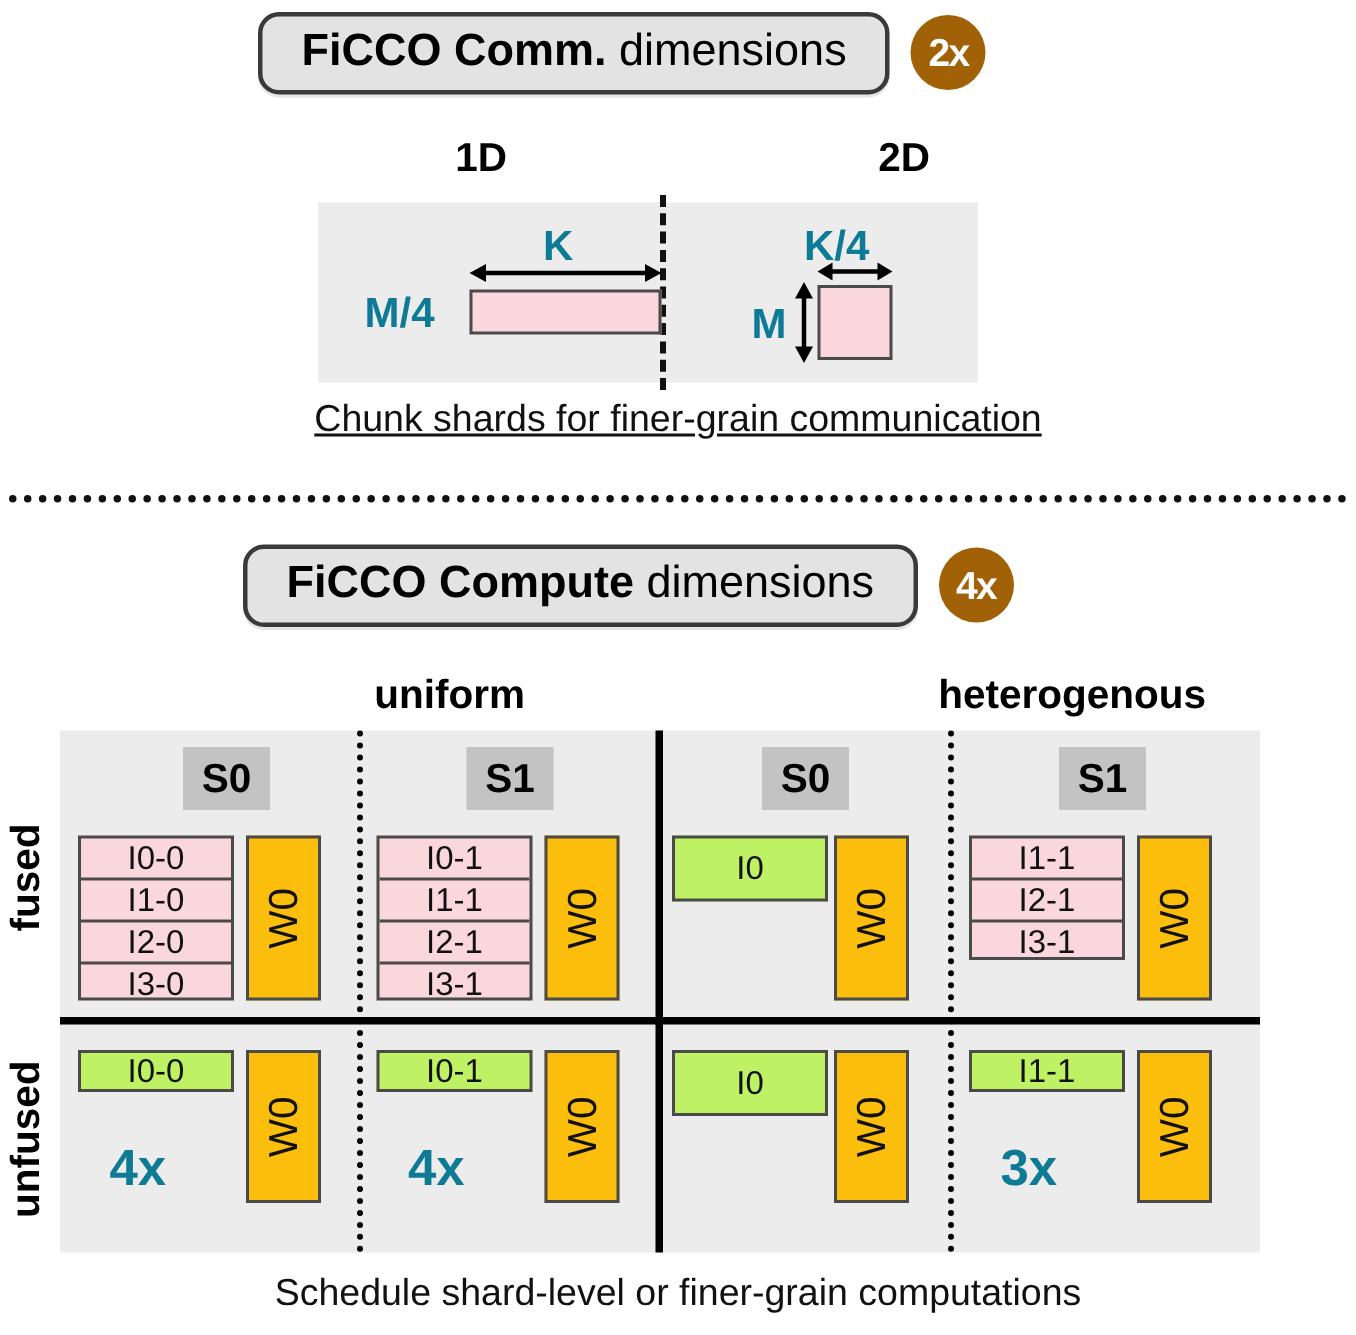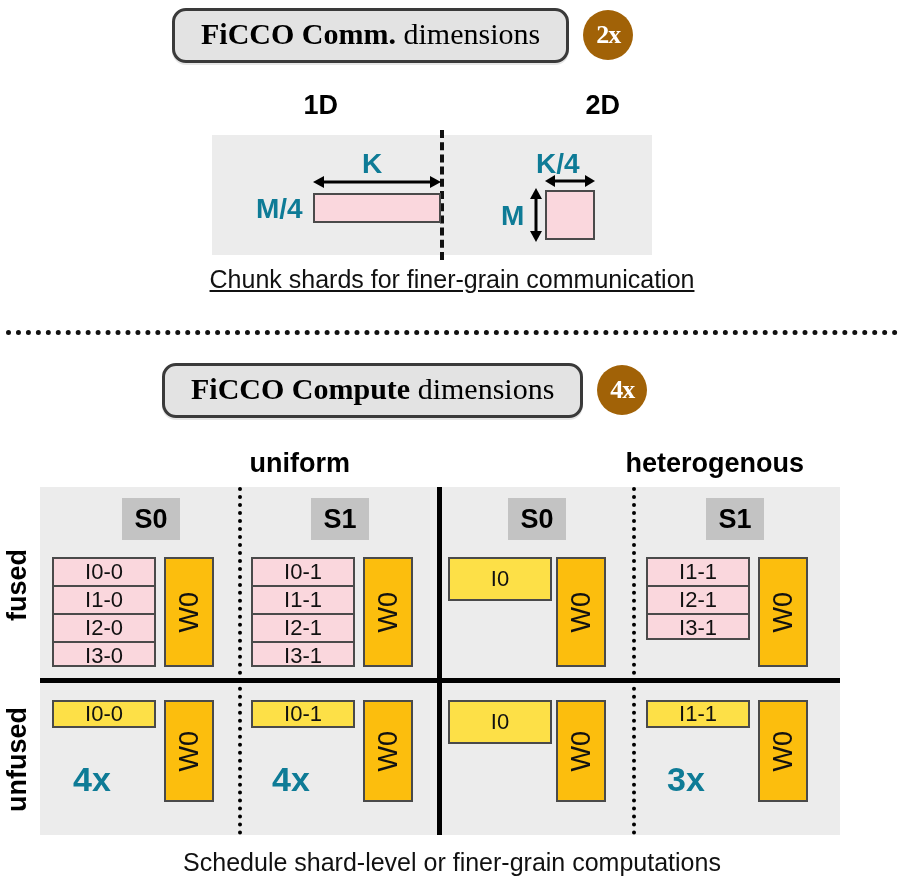--- a/index.html
+++ b/index.html
@@ -7,21 +7,21 @@
     width:904px;height:890px;
     background:#ffffff;
     font-family:"Liberation Sans", sans-serif;
     color:#000;
     overflow:hidden;
     position:relative;
   }
   .stage{position:relative;width:904px;height:890px;}
 
   
-  .hdr-row{position:absolute;display:flex;align-items:center;gap:14px;font-family:Liberation Serif, serif;}
+  .hdr-row{position:absolute;display:flex;align-items:center;gap:14px;}
   .pill{
     background:#e3e3e3;
     border:3px solid #3a3a3a;
     border-radius:14px;
     padding:6px 26px 8px 26px;
     font-size:30px;
     line-height:1.15;
     white-space:nowrap;
     box-shadow:0 2px 0 rgba(0,0,0,.10);
   }
@@ -77,21 +77,21 @@
     position:absolute;font-weight:bold;font-size:27px;
     writing-mode:vertical-rl;transform:rotate(180deg);
     text-align:center;white-space:nowrap;
   }
   .sbadge{
     position:absolute;background:#c3c3c3;color:#000;font-weight:bold;
     font-size:27px;display:flex;align-items:center;justify-content:center;
     box-sizing:border-box;
   }
   .ibox{
-    position:absolute;background:#fde047;border:2px solid #4a4a4a;
+    position:absolute;background:#bef264;border:2px solid #4a4a4a;
     box-sizing:border-box;display:flex;align-items:center;
     justify-content:center;font-size:22px;color:#111;
   }
   .istack{
     position:absolute;border:2px solid #4a4a4a;box-sizing:border-box;
     background:#fad7dd;display:flex;flex-direction:column;
   }
   .istack .cell{
     flex:1;display:flex;align-items:center;justify-content:center;
     font-size:22px;color:#111;border-bottom:2px solid #4a4a4a;
@@ -123,21 +123,21 @@
     <div class="badge">2x</div>
   </div>
 
   <div class="colhdr" style="left:218px;top:90px;width:120px;">1D</div>
   <div class="colhdr" style="left:500px;top:90px;width:120px;">2D</div>
 
   <div class="panel" style="left:212px;top:135px;width:440px;height:120px;"></div>
   <div class="vdash" style="left:440px;top:130px;height:130px;"></div>
 
   <div class="blk-pink" style="left:313px;top:193px;width:128px;height:30px;"></div>
-  <div class="teal" style="left:256px;top:193px;">M/4</div>
+  <div class="teal" style="left:243px;top:193px;">M/4</div>
   <div class="teal" style="left:362px;top:148px;">K</div>
   <div class="arrow-h" style="left:313px;top:175px;width:128px;">
     <svg width="128" height="14" viewBox="0 0 128 14">
       <line x1="8" y1="7" x2="120" y2="7" stroke="#000" stroke-width="3"></line>
       <polygon points="0,7 11,1 11,13" fill="#000"></polygon>
       <polygon points="128,7 117,1 117,13" fill="#000"></polygon>
     </svg>
   </div>
 
   <div class="blk-pink" style="left:545px;top:190px;width:50px;height:50px;"></div>

